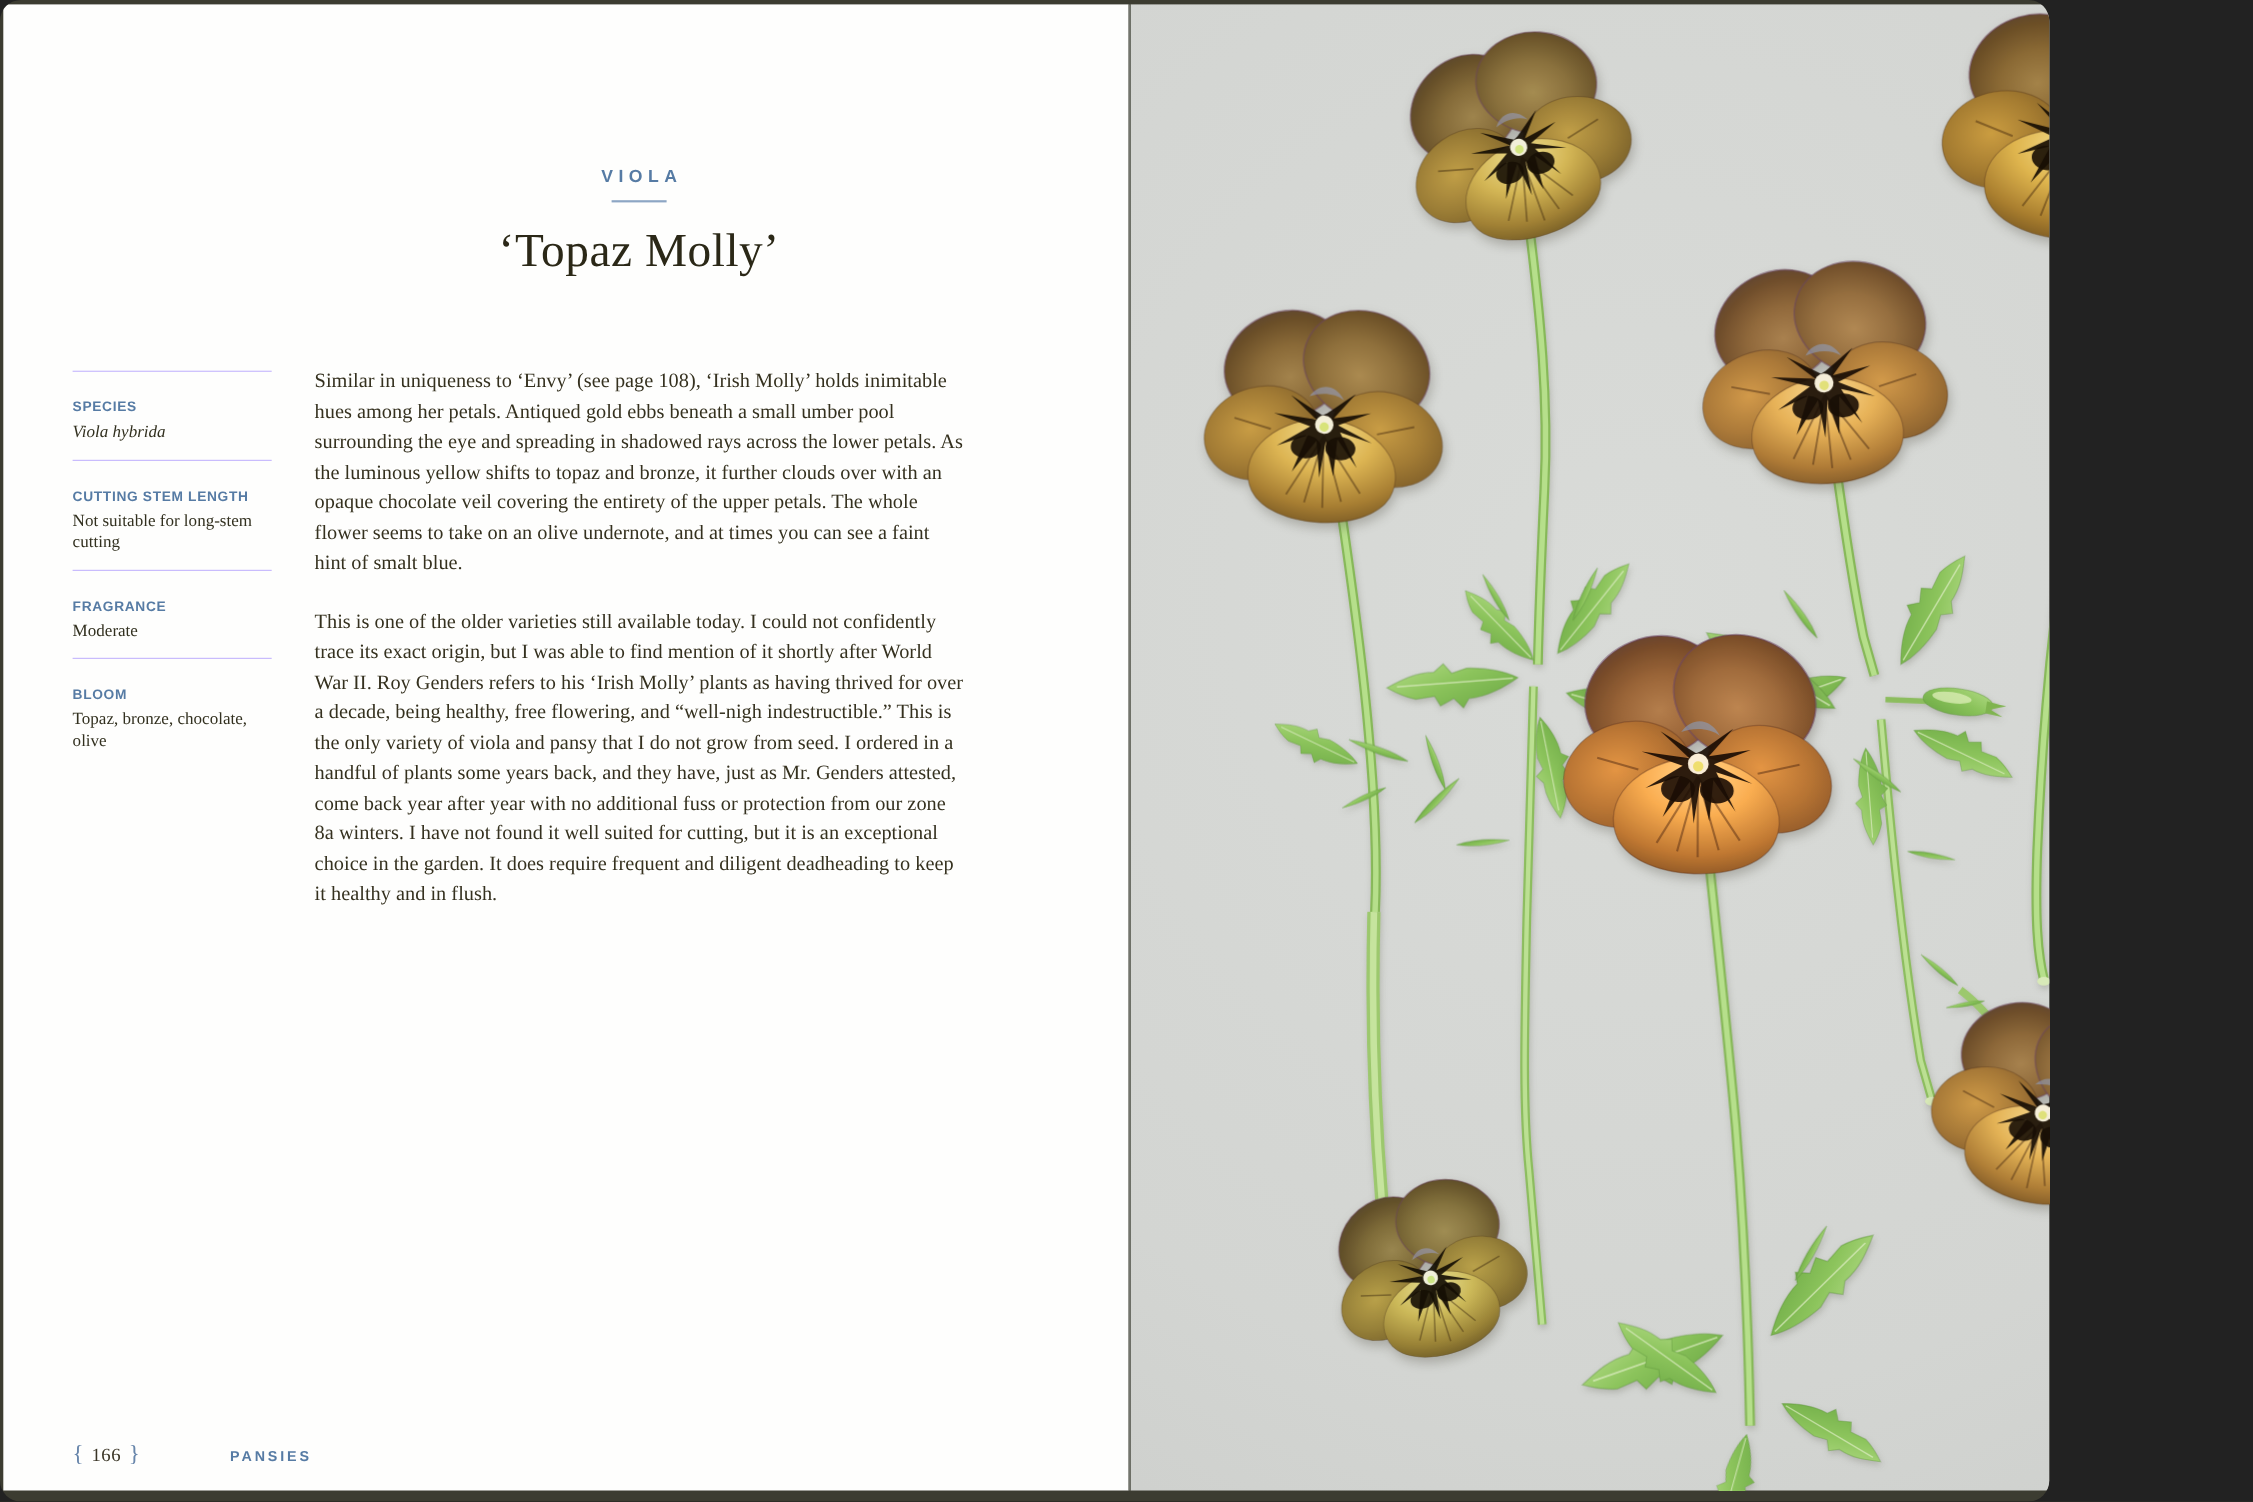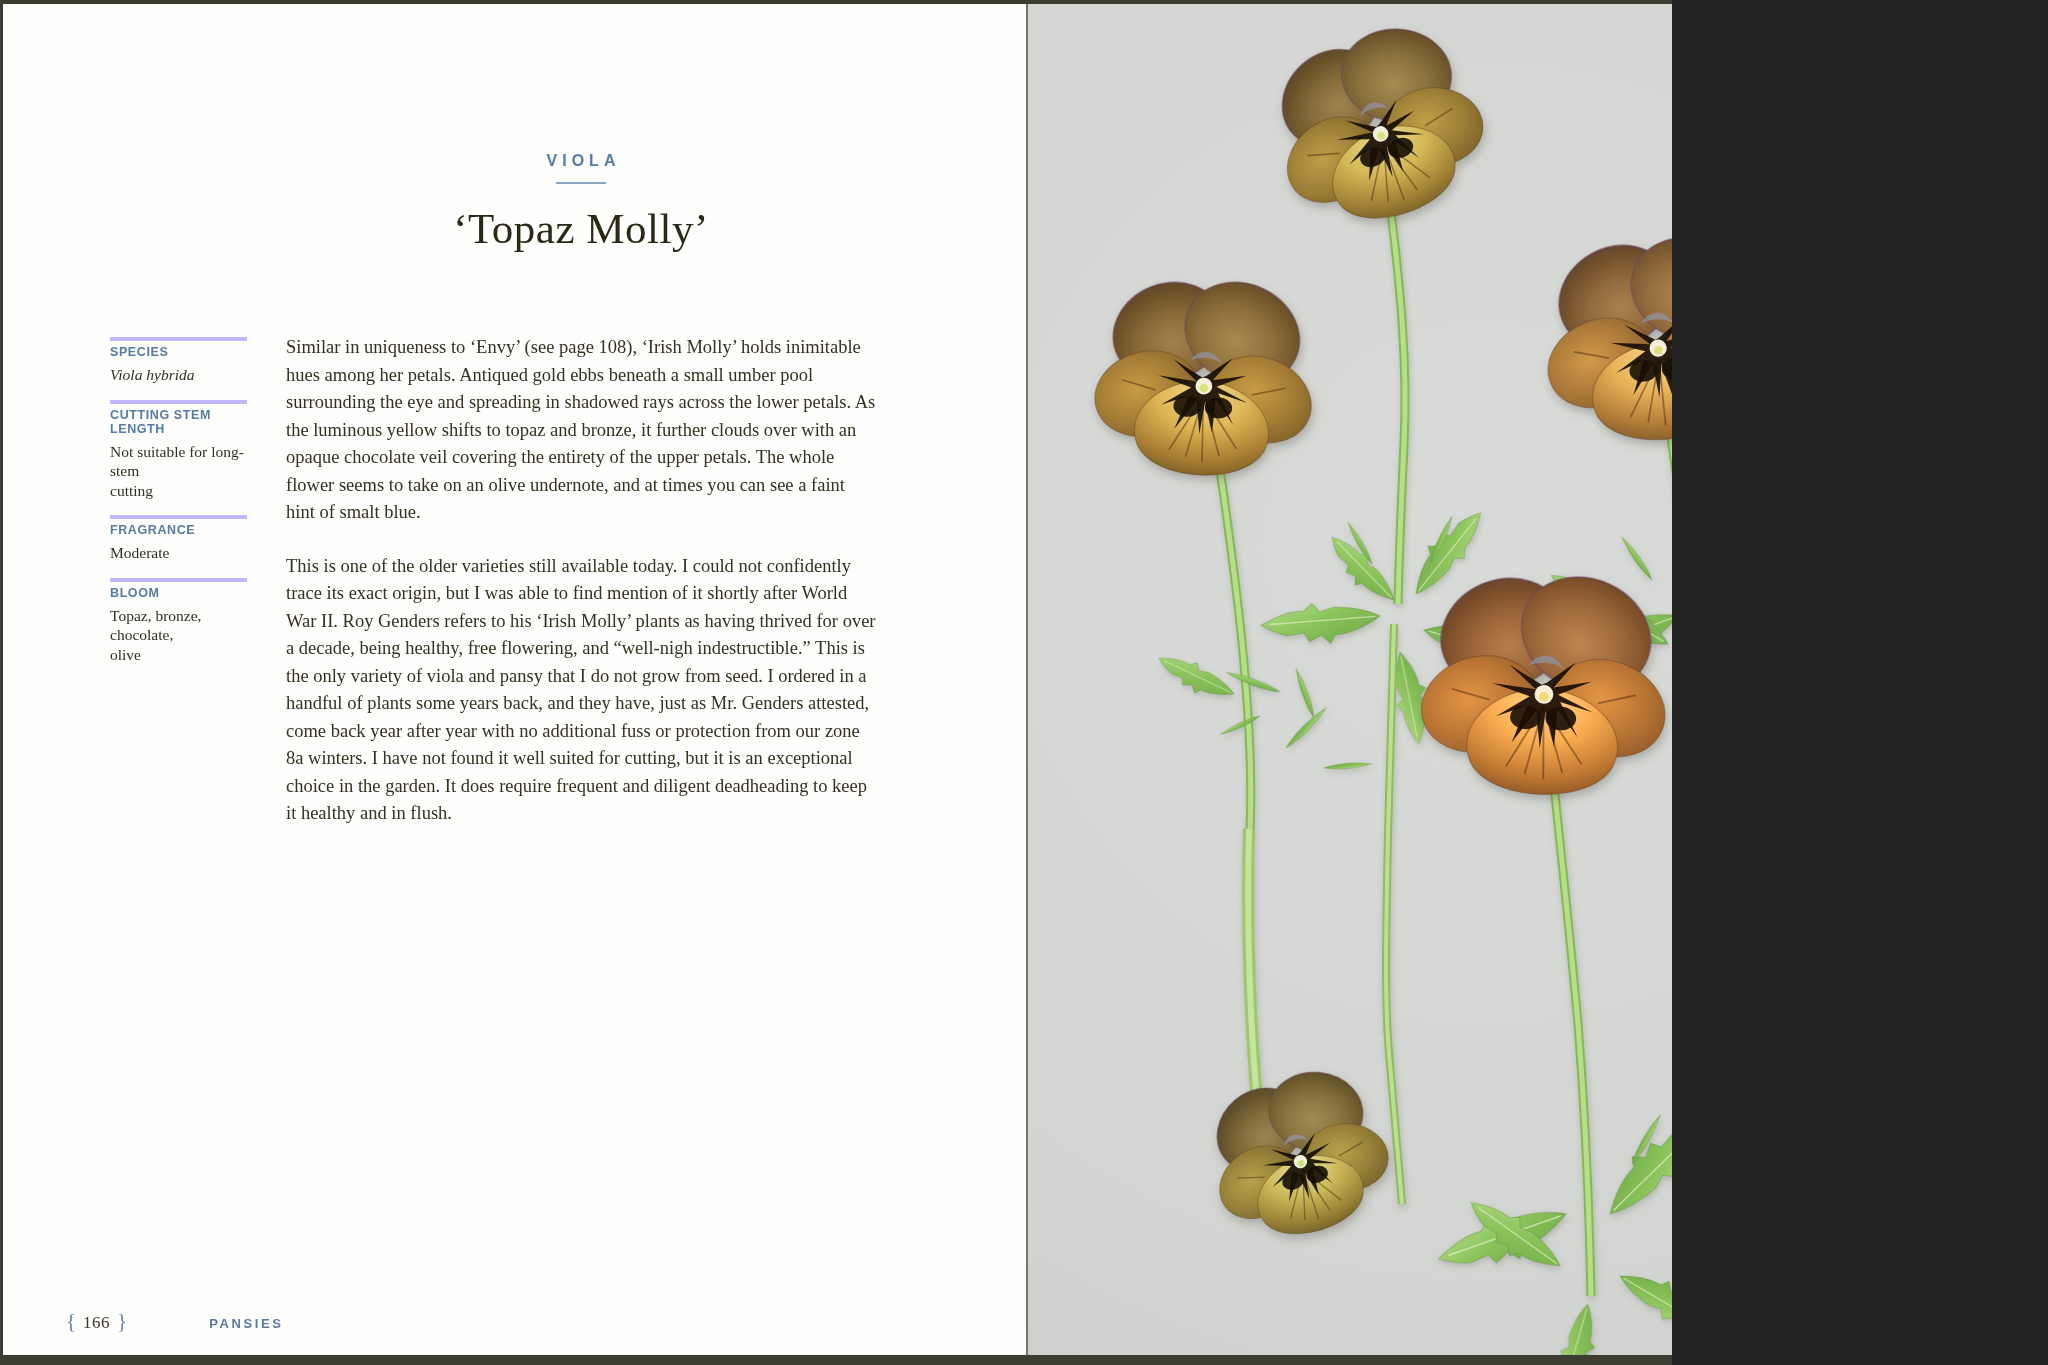--- a/index.html
+++ b/index.html
@@ -1,26 +1,26 @@
 <!DOCTYPE html>
 <html><head>
 <meta charset="utf-8">
 <style>
   html,body{margin:0;padding:0;background:#222;}
-  .canvas{position:relative;width:1672px;height:1365px;background:#3c3c31;overflow:hidden;
-          font-family:"Liberation Serif",serif;}
+  .canvas{position:relative;width:1863px;height:1365px;background:#3c3c31;overflow:hidden;
+          font-family:"Liberation Serif",serif;border-radius:19px;}
   
   .page{position:absolute;left:3px;top:4px;width:1023px;height:1351px;background:#fefefd;}
   .masthead{position:absolute;left:283px;top:148px;width:590px;text-align:center;}
   .eyebrow{font-family:"Liberation Sans",sans-serif;font-size:16px;font-weight:bold;
            letter-spacing:5px;color:#567ba4;text-indent:5px;}
   .eyebrow-rule{width:50px;height:0;border-top:2px solid #8da6c4;margin:12px auto 0 auto;}
   .title{margin-top:20px;font-size:43px;color:#2b2817;letter-spacing:.5px;}
   .specs{position:absolute;left:63px;top:333px;width:181px;}
-  .spec{border-top:4px solid #c4b5fd;padding:4px 0 15px 0;margin-left:44px;}
+  .spec{border-top:1px solid #c4b5fd;padding:25px 0 15px 0;}
   .spec-label{font-family:"Liberation Sans",sans-serif;font-size:12.5px;font-weight:bold;
               letter-spacing:.6px;color:#567ba4;margin-bottom:6px;}
   .spec-value{font-size:15.5px;line-height:19.5px;color:#32301f;white-space:pre-line;}
   .spec-value.italic{font-style:italic;}
   .bodycol{position:absolute;left:283px;top:330px;width:592px;}
   .bodycol p{margin:0 0 26px 0;font-size:18.5px;line-height:27.5px;color:#35311f;}
   .footer{position:absolute;left:63px;top:1305px;display:flex;align-items:baseline;}
   .folio{display:flex;align-items:baseline;}
   .brace{font-size:21px;color:#6886ab;}
   .pageno{font-size:17px;color:#3a3526;margin:0 7px;letter-spacing:.5px;}

